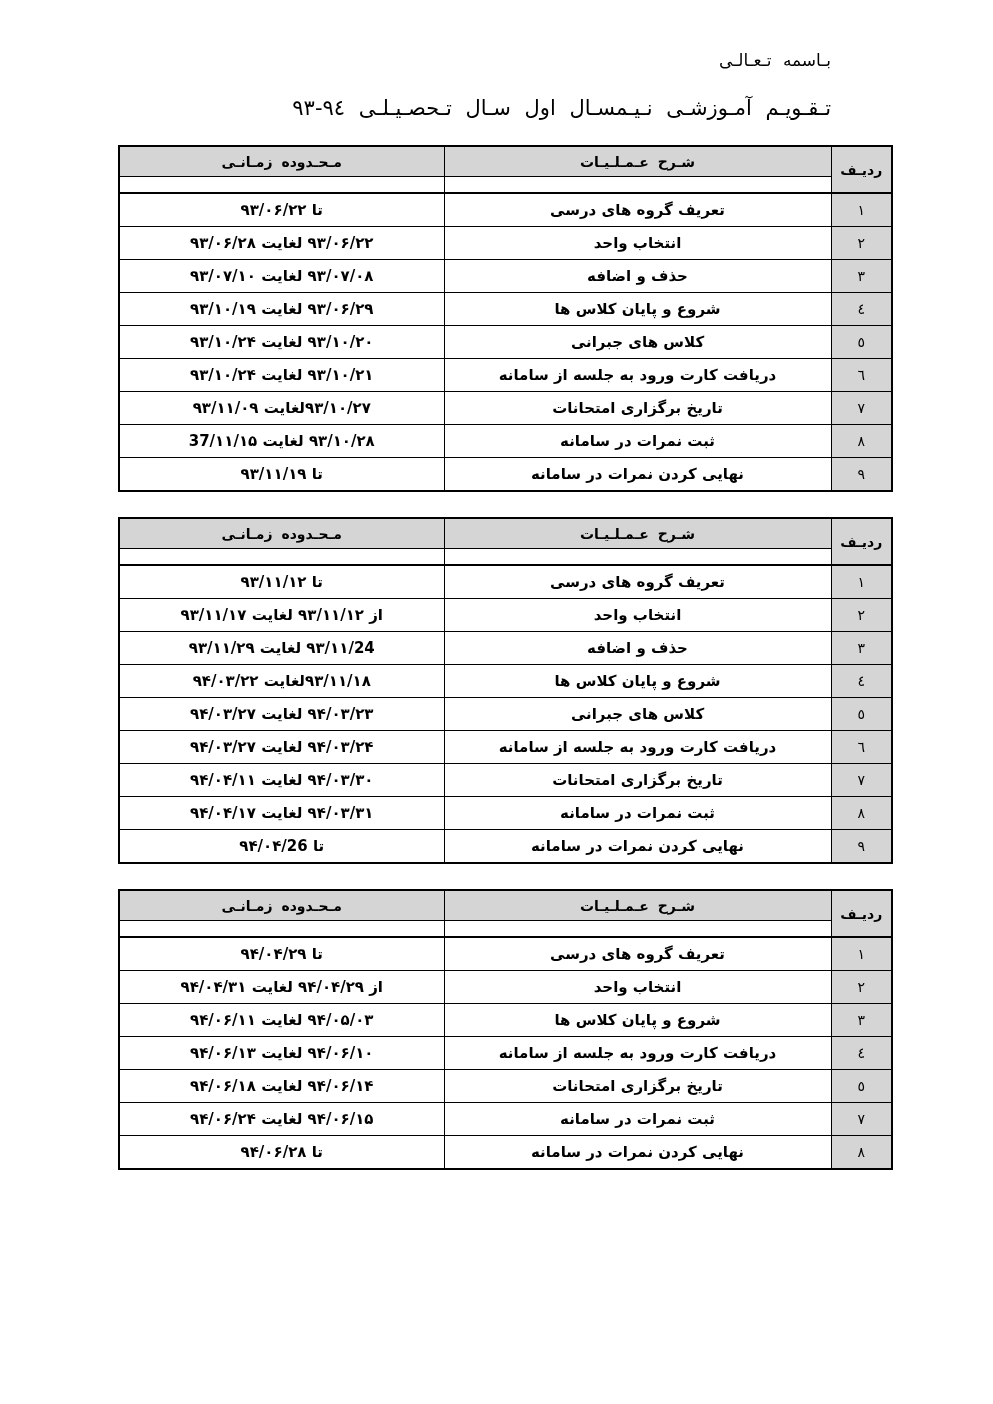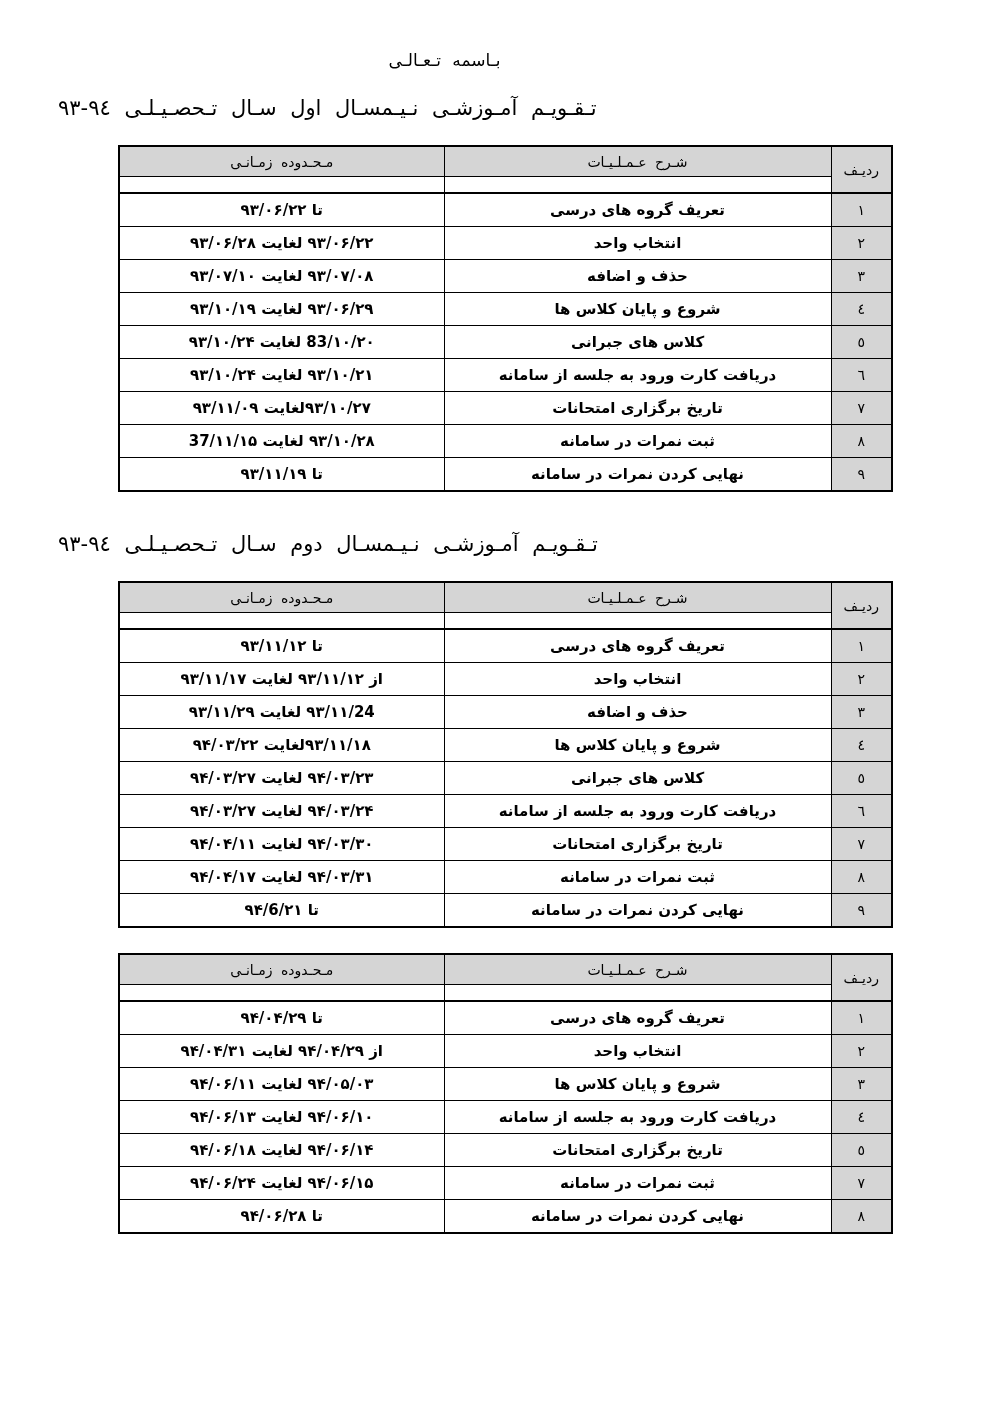--- a/index.html
+++ b/index.html
@@ -11,30 +11,29 @@
     position: relative;
     overflow: hidden;
   }
   .page { width: 993px; height: 1404px; position: relative; }
   .content { width: 773px; margin: 0 120px 0 0; direction: rtl; }
   
   .content { margin: 0 100px 0 0; }
 
   .bismillah {
     margin: 50px 0 0 0;
-    text-align: center;
     font-size: 17px;
     word-spacing: 6px;
     position: relative;
     left: -62px;
     white-space: nowrap;
   }
   .section-title {
     margin: 40px 0 15px 0;
-    text-align: left;
+    text-align: right;
     font-size: 21px;
     font-weight: normal;
     word-spacing: 7px;
     position: relative;
     left: -62px;
     white-space: nowrap;
   }
   .table-block:first-of-type .section-title { margin-top: 26px; }
 
   table.calendar {
@@ -54,21 +53,21 @@
   .calendar th, .calendar td {
     border: 1px solid #000;
     text-align: center;
     padding: 0 4px;
     overflow: hidden;
     white-space: nowrap;
   }
   .calendar th {
     height: 29px;
     background: #d5d5d5;
-    font-weight: normal;
+    font-weight: bold;
     font-size: 14px;
     word-spacing: 4px;
     vertical-align: middle;
   }
   .calendar th.num-h { border-bottom: 2px solid #000; }
   .calendar tr.spacer td {
     height: 15px;
     background: #ffffff;
     border-bottom: 2px solid #000;
   }
@@ -130,21 +129,21 @@
 
   <tr>
     <td class="num" style="background: rgb(213, 213, 213);">٤</td>
     <td class="desc">شروع و پایان کلاس ها</td>
     <td class="time">۹۳/۰۶/۲۹ لغایت ۹۳/۱۰/۱۹</td>
   </tr>
 
   <tr>
     <td class="num" style="background: rgb(213, 213, 213);">٥</td>
     <td class="desc">کلاس های جبرانی</td>
-    <td class="time">83/۱۰/۲۰ لغایت ۹۳/۱۰/۲۴</td>
+    <td class="time">۹۳/۱۰/۲۰ لغایت ۹۳/۱۰/۲۴</td>
   </tr>
 
   <tr>
     <td class="num" style="background: rgb(213, 213, 213);">٦</td>
     <td class="desc">دریافت کارت ورود به جلسه از سامانه</td>
     <td class="time">۹۳/۱۰/۲۱ لغایت ۹۳/۱۰/۲۴</td>
   </tr>
 
   <tr>
     <td class="num" style="background: rgb(213, 213, 213);">٧</td>
@@ -155,97 +154,20 @@
   <tr>
     <td class="num" style="background: rgb(213, 213, 213);">٨</td>
     <td class="desc">ثبت نمرات در سامانه</td>
     <td class="time">۹۳/۱۰/۲۸ لغایت 37/۱۱/۱۵</td>
   </tr>
 
   <tr>
     <td class="num" style="background: rgb(213, 213, 213);">٩</td>
     <td class="desc">نهایی کردن نمرات در سامانه</td>
     <td class="time">تا ۹۳/۱۱/۱۹</td>
-  </tr>
-</tbody>
-    </table>
-  </section>
-
-  <section class="table-block">
-    <h2 class="section-title">تـقـویـم آمـوزشـی نـیـمسـال دوم سـال تـحصـیـلـی ٩٤-٩٣</h2>
-    <table class="calendar">
-      <colgroup>
-              <col class="c-num">
-              <col class="c-desc">
-              <col class="c-time">
-            </colgroup>
-      <thead>
-        <tr>
-          <th class="num-h" rowspan="2" style="background: rgb(213, 213, 213);">ردیـف</th>
-          <th style="background: rgb(213, 213, 213);">شـرح عـمـلـیـات</th>
-          <th style="background: rgb(213, 213, 213);">مـحـدوده زمـانـی</th>
-        </tr>
-        <tr class="spacer">
-          <td style="background: rgb(255, 255, 255);"></td>
-          <td style="background: rgb(255, 255, 255);"></td>
-        </tr>
-      </thead>
-      <tbody>
-  <tr>
-    <td class="num" style="background: rgb(213, 213, 213);">١</td>
-    <td class="desc">تعریف گروه های درسی</td>
-    <td class="time">تا ۹۳/۱۱/۱۲</td>
-  </tr>
-
-  <tr>
-    <td class="num" style="background: rgb(213, 213, 213);">٢</td>
-    <td class="desc">انتخاب واحد</td>
-    <td class="time">از ۹۳/۱۱/۱۲ لغایت ۹۳/۱۱/۱۷</td>
-  </tr>
-
-  <tr>
-    <td class="num" style="background: rgb(213, 213, 213);">٣</td>
-    <td class="desc">حذف و اضافه</td>
-    <td class="time">۹۳/۱۱/24 لغایت ۹۳/۱۱/۲۹</td>
-  </tr>
-
-  <tr>
-    <td class="num" style="background: rgb(213, 213, 213);">٤</td>
-    <td class="desc">شروع و پایان کلاس ها</td>
-    <td class="time">۹۳/۱۱/۱۸لغایت ۹۴/۰۳/۲۲</td>
-  </tr>
-
-  <tr>
-    <td class="num" style="background: rgb(213, 213, 213);">٥</td>
-    <td class="desc">کلاس های جبرانی</td>
-    <td class="time">۹۴/۰۳/۲۳ لغایت ۹۴/۰۳/۲۷</td>
-  </tr>
-
-  <tr>
-    <td class="num" style="background: rgb(213, 213, 213);">٦</td>
-    <td class="desc">دریافت کارت ورود به جلسه از سامانه</td>
-    <td class="time">۹۴/۰۳/۲۴ لغایت ۹۴/۰۳/۲۷</td>
-  </tr>
-
-  <tr>
-    <td class="num" style="background: rgb(213, 213, 213);">٧</td>
-    <td class="desc">تاریخ برگزاری امتحانات</td>
-    <td class="time">۹۴/۰۳/۳۰ لغایت ۹۴/۰۴/۱۱</td>
-  </tr>
-
-  <tr>
-    <td class="num" style="background: rgb(213, 213, 213);">٨</td>
-    <td class="desc">ثبت نمرات در سامانه</td>
-    <td class="time">۹۴/۰۳/۳۱ لغایت ۹۴/۰۴/۱۷</td>
-  </tr>
-
-  <tr>
-    <td class="num" style="background: rgb(213, 213, 213);">٩</td>
-    <td class="desc">نهایی کردن نمرات در سامانه</td>
-    <td class="time">تا ۹۴/6/۲۱</td>
   </tr>
 </tbody>
     </table>
   </section>
 
   <section class="table-block">
     <table class="calendar">
       <colgroup>
               <col class="c-num">
               <col class="c-desc">
@@ -259,20 +181,96 @@
         </tr>
         <tr class="spacer">
           <td style="background: rgb(255, 255, 255);"></td>
           <td style="background: rgb(255, 255, 255);"></td>
         </tr>
       </thead>
       <tbody>
   <tr>
     <td class="num" style="background: rgb(213, 213, 213);">١</td>
     <td class="desc">تعریف گروه های درسی</td>
+    <td class="time">تا ۹۳/۱۱/۱۲</td>
+  </tr>
+
+  <tr>
+    <td class="num" style="background: rgb(213, 213, 213);">٢</td>
+    <td class="desc">انتخاب واحد</td>
+    <td class="time">از ۹۳/۱۱/۱۲ لغایت ۹۳/۱۱/۱۷</td>
+  </tr>
+
+  <tr>
+    <td class="num" style="background: rgb(213, 213, 213);">٣</td>
+    <td class="desc">حذف و اضافه</td>
+    <td class="time">۹۳/۱۱/24 لغایت ۹۳/۱۱/۲۹</td>
+  </tr>
+
+  <tr>
+    <td class="num" style="background: rgb(213, 213, 213);">٤</td>
+    <td class="desc">شروع و پایان کلاس ها</td>
+    <td class="time">۹۳/۱۱/۱۸لغایت ۹۴/۰۳/۲۲</td>
+  </tr>
+
+  <tr>
+    <td class="num" style="background: rgb(213, 213, 213);">٥</td>
+    <td class="desc">کلاس های جبرانی</td>
+    <td class="time">۹۴/۰۳/۲۳ لغایت ۹۴/۰۳/۲۷</td>
+  </tr>
+
+  <tr>
+    <td class="num" style="background: rgb(213, 213, 213);">٦</td>
+    <td class="desc">دریافت کارت ورود به جلسه از سامانه</td>
+    <td class="time">۹۴/۰۳/۲۴ لغایت ۹۴/۰۳/۲۷</td>
+  </tr>
+
+  <tr>
+    <td class="num" style="background: rgb(213, 213, 213);">٧</td>
+    <td class="desc">تاریخ برگزاری امتحانات</td>
+    <td class="time">۹۴/۰۳/۳۰ لغایت ۹۴/۰۴/۱۱</td>
+  </tr>
+
+  <tr>
+    <td class="num" style="background: rgb(213, 213, 213);">٨</td>
+    <td class="desc">ثبت نمرات در سامانه</td>
+    <td class="time">۹۴/۰۳/۳۱ لغایت ۹۴/۰۴/۱۷</td>
+  </tr>
+
+  <tr>
+    <td class="num" style="background: rgb(213, 213, 213);">٩</td>
+    <td class="desc">نهایی کردن نمرات در سامانه</td>
+    <td class="time">تا ۹۴/۰۴/26</td>
+  </tr>
+</tbody>
+    </table>
+  </section>
+
+  <section class="table-block">
+    <table class="calendar">
+      <colgroup>
+              <col class="c-num">
+              <col class="c-desc">
+              <col class="c-time">
+            </colgroup>
+      <thead>
+        <tr>
+          <th class="num-h" rowspan="2" style="background: rgb(213, 213, 213);">ردیـف</th>
+          <th style="background: rgb(213, 213, 213);">شـرح عـمـلـیـات</th>
+          <th style="background: rgb(213, 213, 213);">مـحـدوده زمـانـی</th>
+        </tr>
+        <tr class="spacer">
+          <td style="background: rgb(255, 255, 255);"></td>
+          <td style="background: rgb(255, 255, 255);"></td>
+        </tr>
+      </thead>
+      <tbody>
+  <tr>
+    <td class="num" style="background: rgb(213, 213, 213);">١</td>
+    <td class="desc">تعریف گروه های درسی</td>
     <td class="time">تا ۹۴/۰۴/۲۹</td>
   </tr>
 
   <tr>
     <td class="num" style="background: rgb(213, 213, 213);">٢</td>
     <td class="desc">انتخاب واحد</td>
     <td class="time">از ۹۴/۰۴/۲۹ لغایت ۹۴/۰۴/۳۱</td>
   </tr>
 
   <tr>

